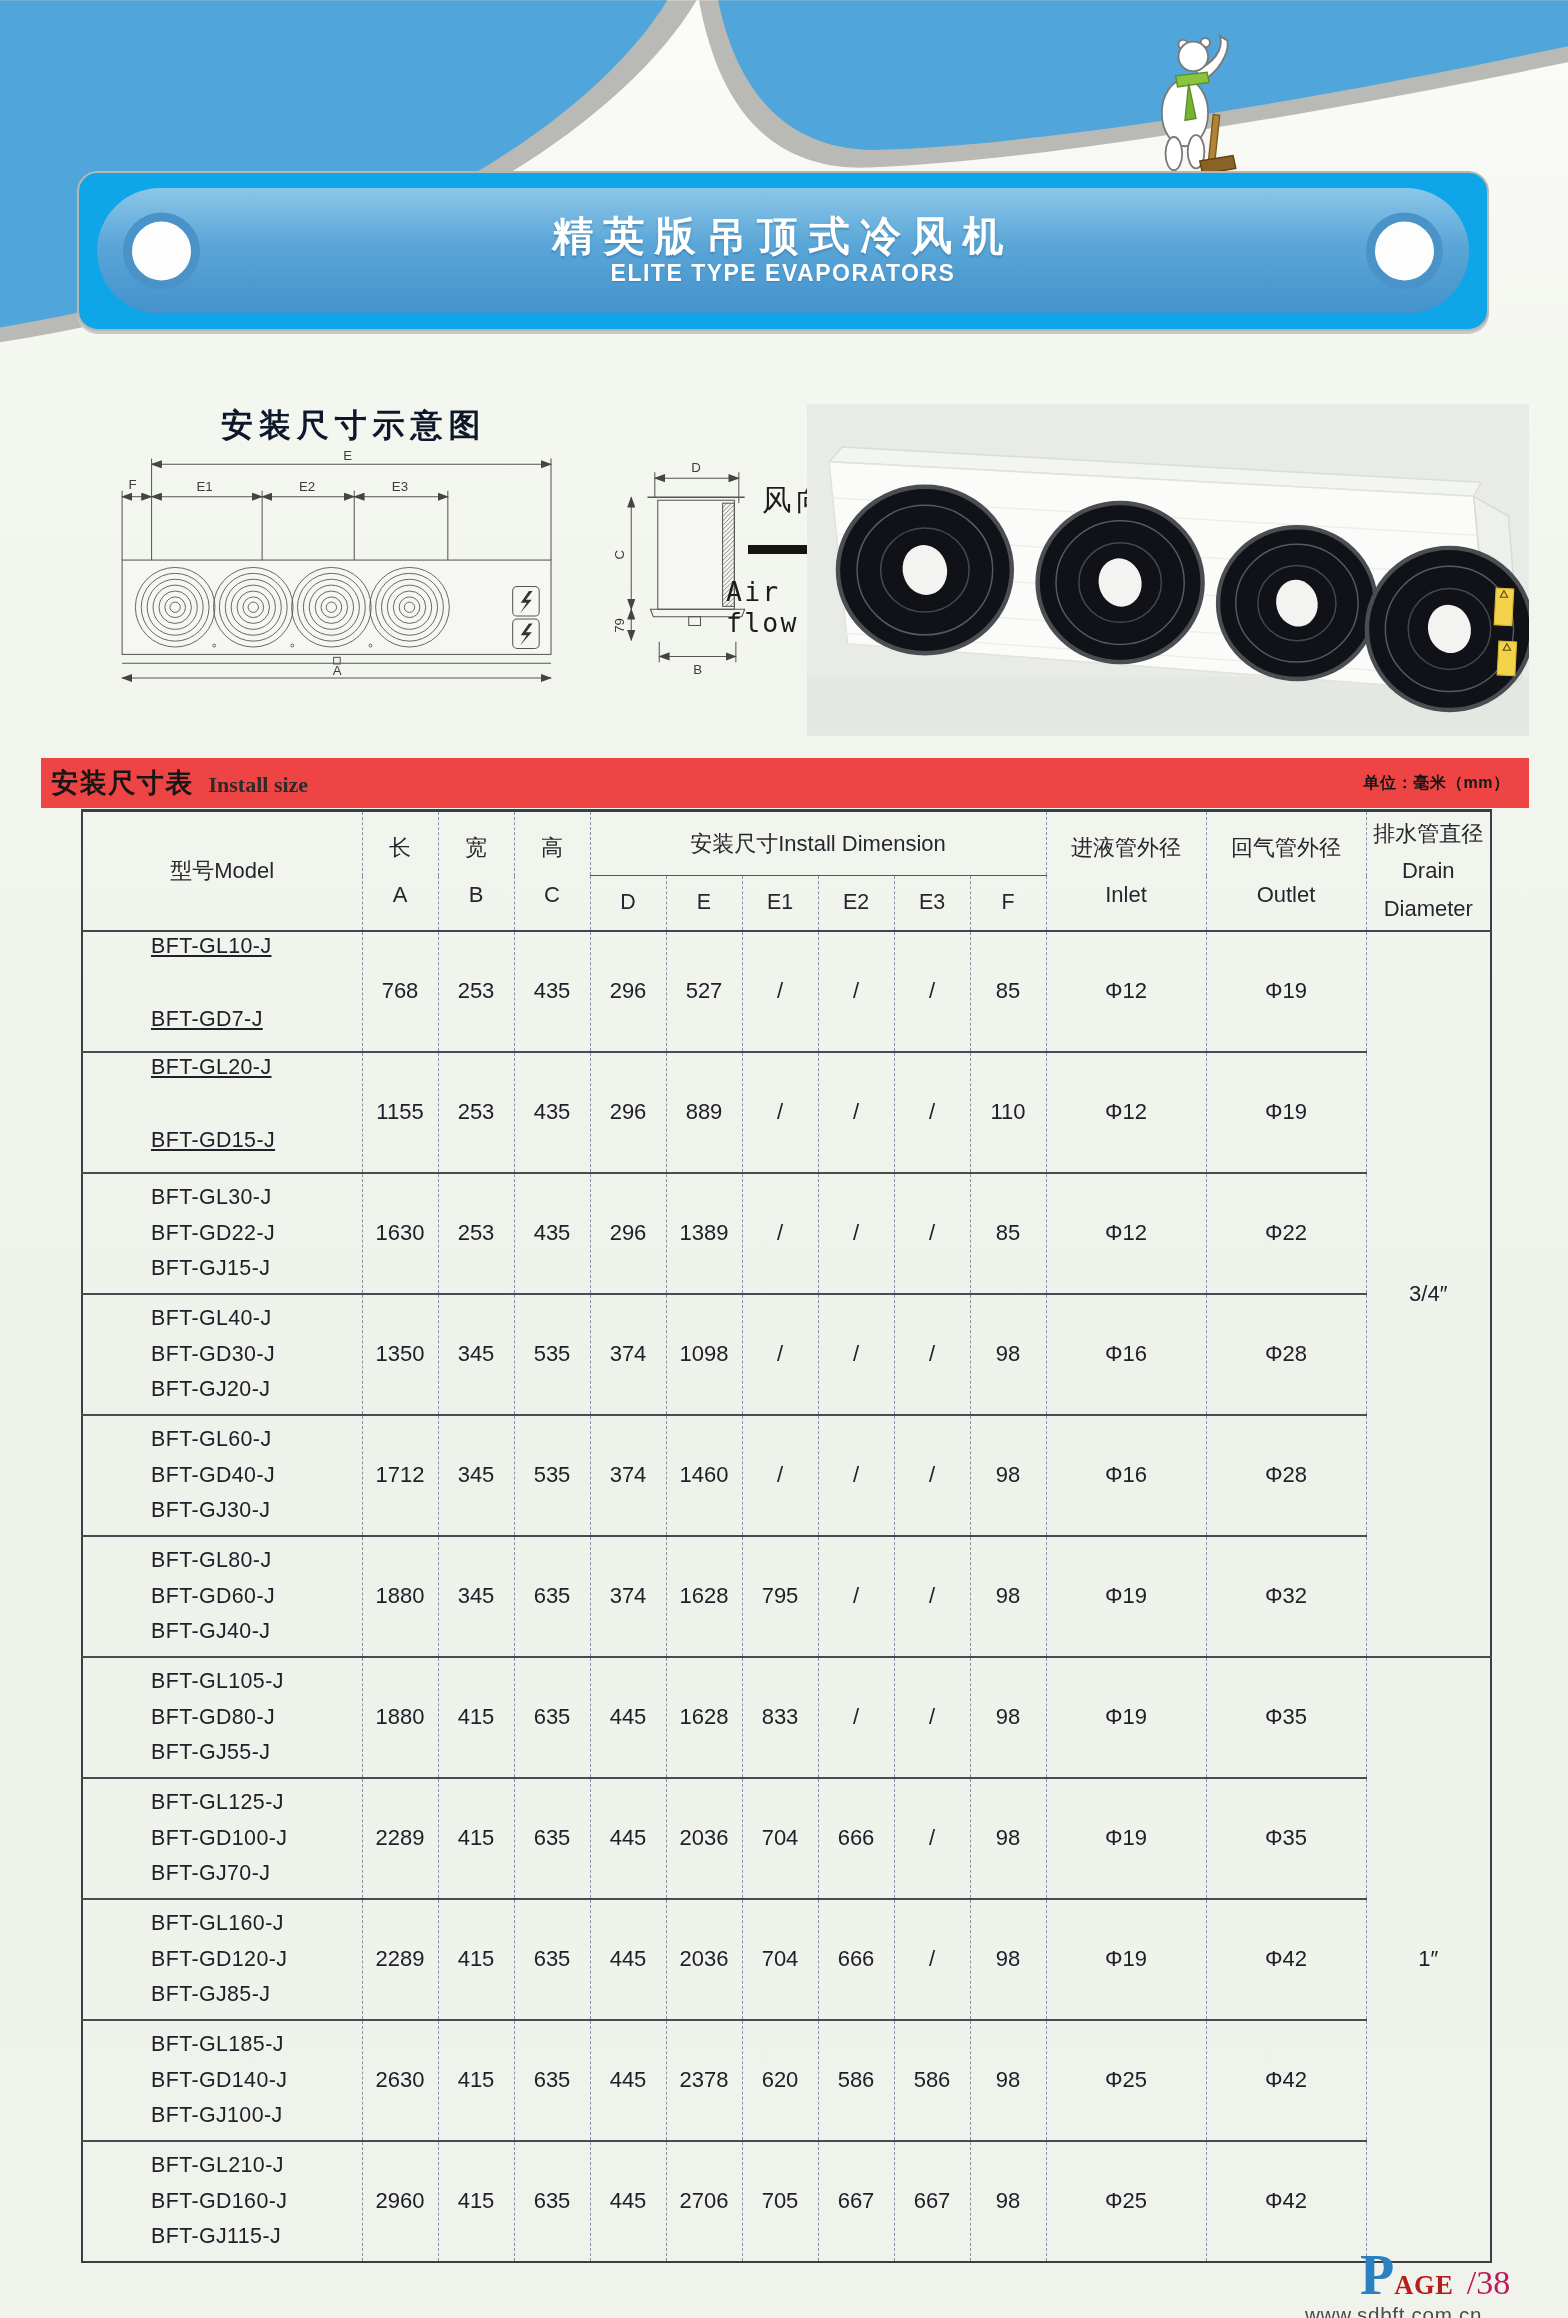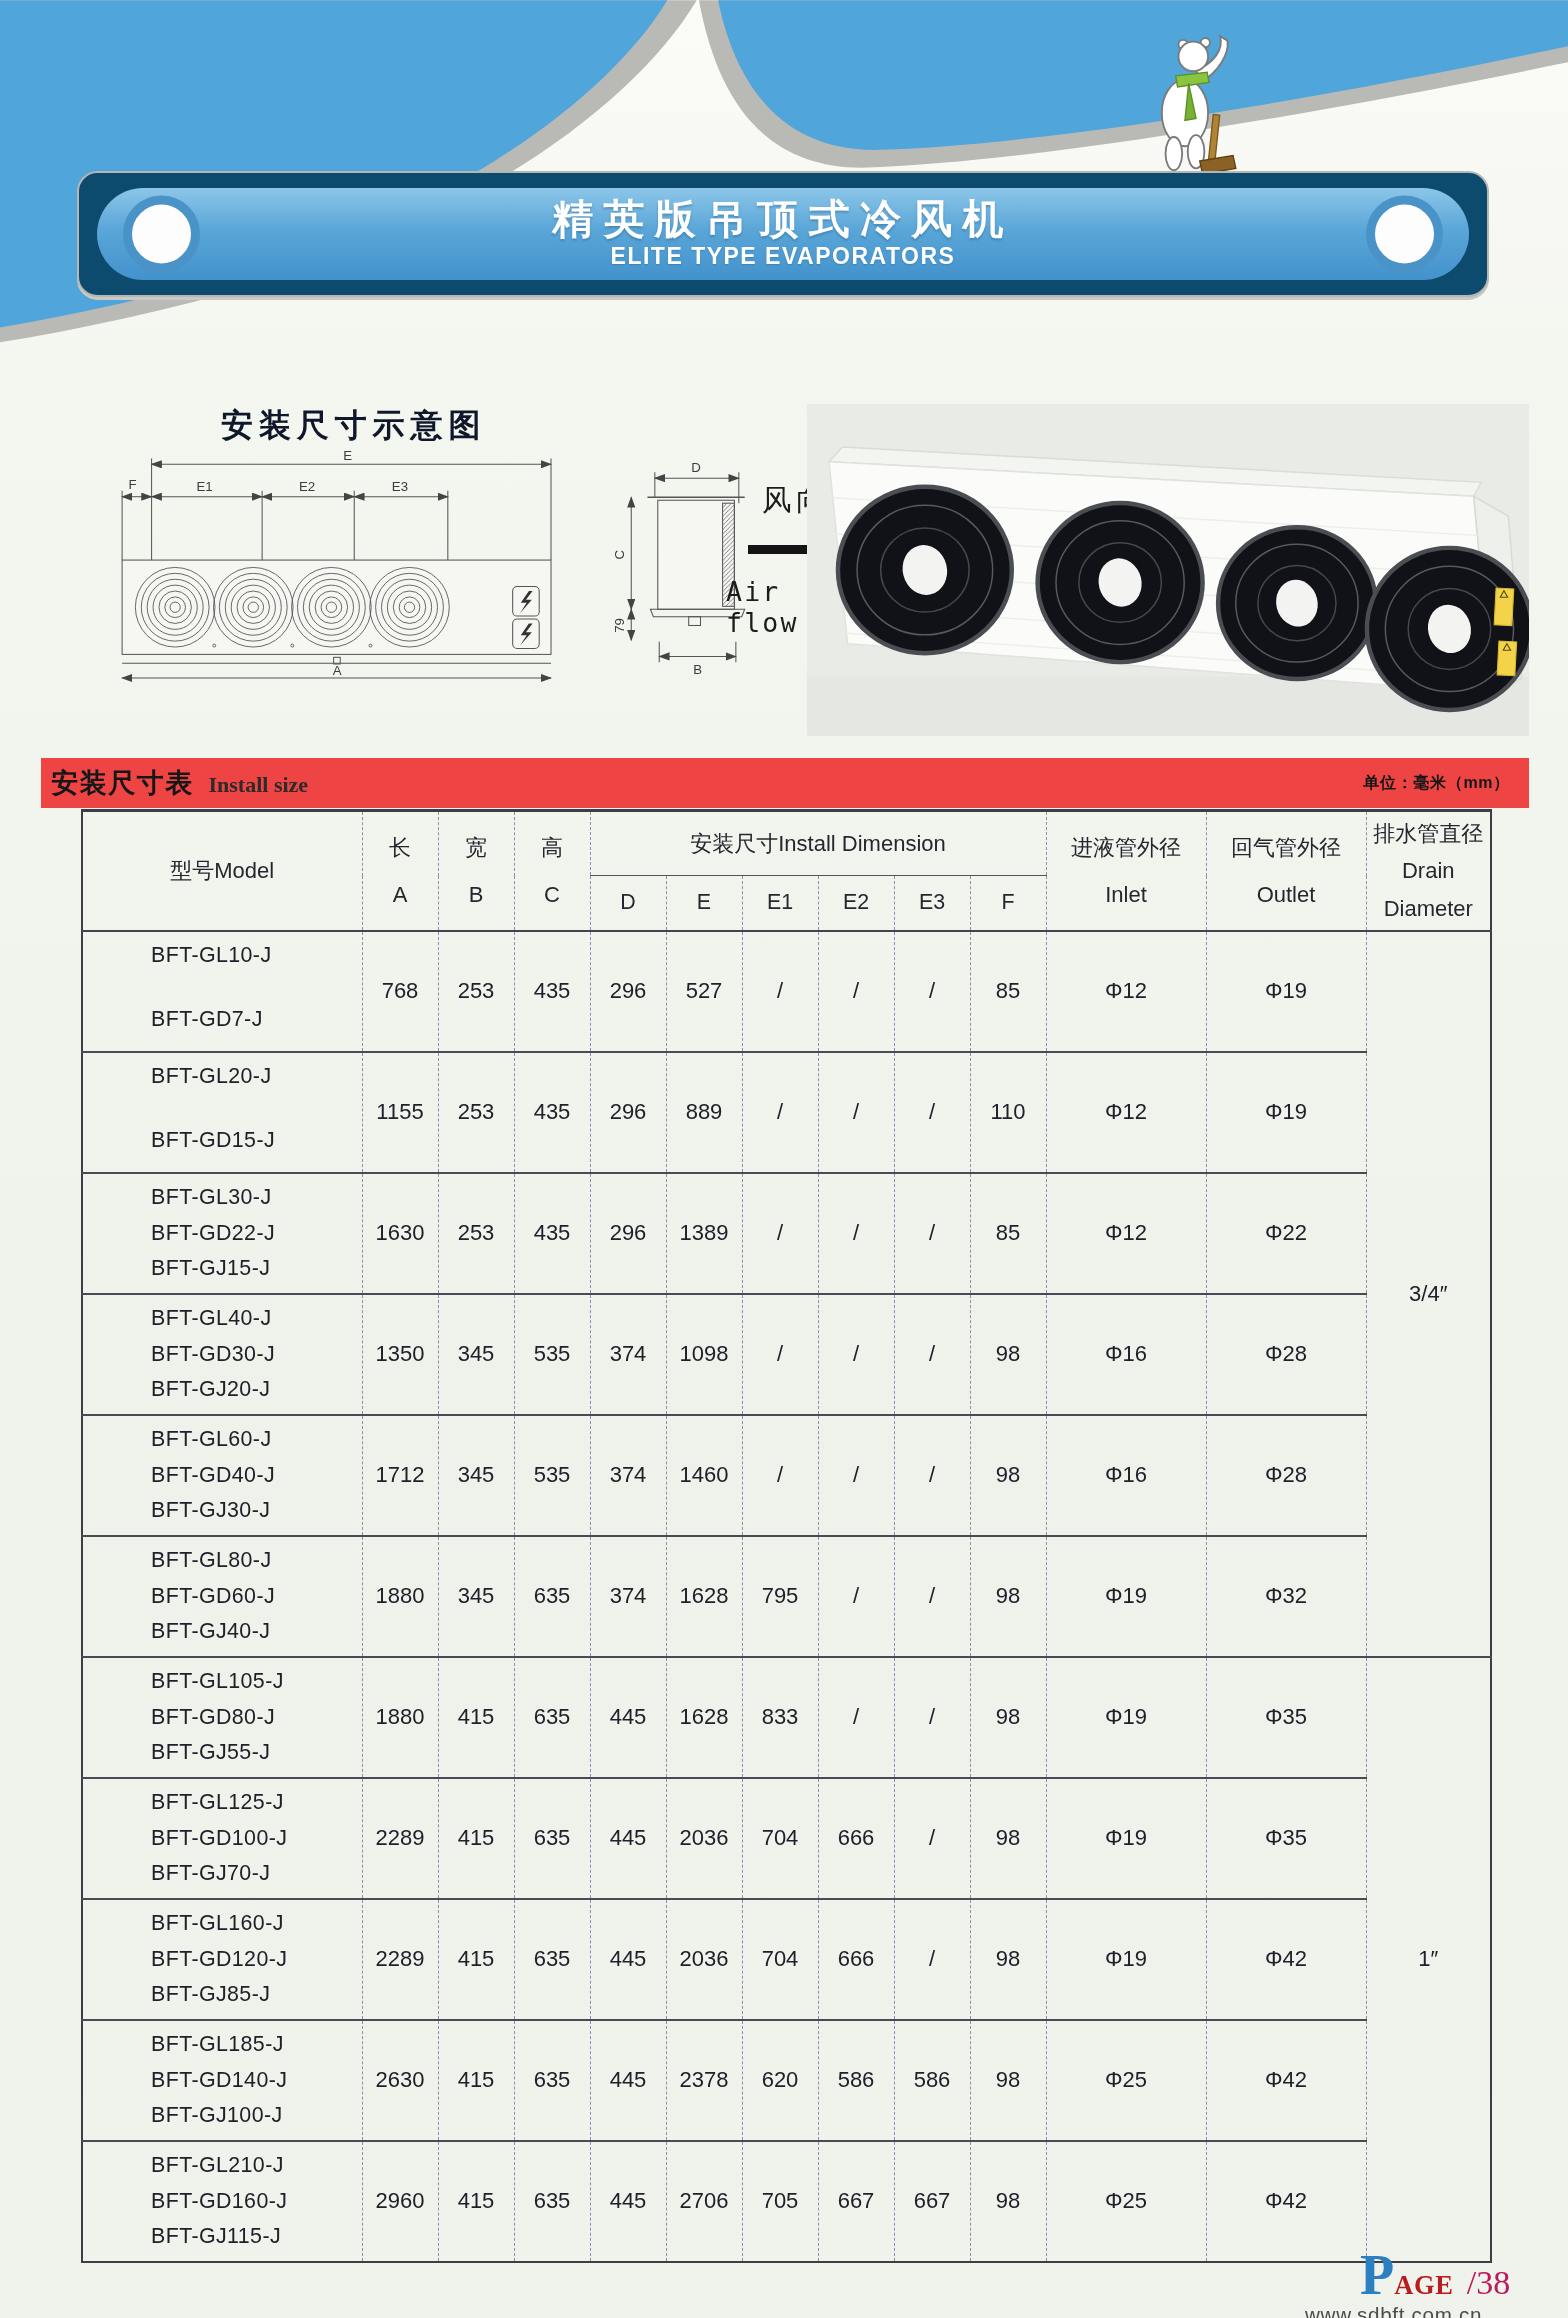--- a/index.html
+++ b/index.html
@@ -15,22 +15,22 @@
   .logo { position:absolute; left:1135px; top:29.5px; width:420px; height:162px; display:flex; align-items:flex-start; }
   .bear { width:111px; height:151px; flex:0 0 auto; }
   .brand-block { margin-left:7.4px; margin-top:35px; position:relative; width:295px; }
   .brand-word { font-weight:bold; font-size:52px; letter-spacing:-0.7px; color:#121212; transform:scaleY(1.08); line-height:1; position:relative; z-index:2; }
   .brand-arrow { position:absolute; left:144px; top:-4.4px; width:0; height:0; z-index:3;
     border-left:12.5px solid transparent; border-right:12.5px solid transparent; border-bottom:22px solid #3c3f90;
     transform:rotate(-38deg); }
   .brand-swoosh { position:relative; z-index:1; margin-top:-11.8px; display:block; }
   .brand-cn { font-size:43px; font-weight:bold; color:#2a2a2a; letter-spacing:22px; margin-top:1.5px; padding-left:10.3px; white-space:nowrap; }
   
-  .banner-outer { position:absolute; left:77px; top:171px; width:1412px; height:126px;
-    background:#0c4a6e; border:2.2px solid #b6b7b3; border-radius:20.6px; box-shadow:0 2.9px 0 #c9cac6; }
+  .banner-outer { position:absolute; left:77px; top:171px; width:1412px; height:160px;
+    background:#0ea5e9; border:2.2px solid #b6b7b3; border-radius:20.6px; box-shadow:0 2.9px 0 #c9cac6; }
   .banner-capsule { position:absolute; left:17.7px; top:14.7px; right:17.7px; bottom:14.7px; border-radius:66px;
     background:linear-gradient(180deg,#8cc6e8 0%,#5aa6d8 45%,#4392cc 100%);
     display:flex; flex-direction:column; align-items:center; justify-content:center; overflow:hidden; }
   .banner-hole { position:absolute; top:50%; transform:translateY(-50%); width:77px; height:77px; border-radius:50%;
     background:#fdfdfd; border:9.6px solid #4a93c8; }
   .hole-left { left:26.5px; } .hole-right { right:26.5px; }
   .banner-title-cn { color:#fff; font-size:41px; font-weight:bold; letter-spacing:10.3px; line-height:1.05; text-shadow:0 1.5px 2.2px rgba(30,80,120,.35); }
   .banner-title-en { color:#fff; font-size:23px; font-weight:bold; letter-spacing:1.5px; margin-top:2.9px; text-shadow:0 0.7px 1.5px rgba(30,80,120,.3); }
   
   .diagram-title { position:absolute; left:221px; top:404px; font-size:32px; font-weight:bold; color:#0f172a; letter-spacing:5.9px; }
@@ -57,21 +57,21 @@
   thead th { font-size:22px; color:#26262e; vertical-align:middle; text-align:center; }
   th.install-dim { border-bottom:1.5px solid #54545c; }
   thead tr.h2 th { border-bottom:2.9px solid #44444c; font-size:21.4px; }
   thead th[rowspan] { border-bottom:2.9px solid #44444c; }
   .two-line { display:flex; flex-direction:column; align-items:center; gap:19px; }
   .three-line { display:flex; flex-direction:column; align-items:center; gap:10px; line-height:1.25; }
   tbody tr { height:119px; }
   tbody td { border-top:2.2px solid #4a4a52; text-align:center; vertical-align:middle; font-size:22px; color:#20202a; }
   td.model-cell { padding:0; }
   .model-stack { height:119px; display:flex; flex-direction:column; justify-content:space-between; padding:11.8px 0 11.8px 68px; text-align:left; font-size:21.4px; letter-spacing:0.4px; }
-  .model-stack.m2 { padding-top:11px; padding-bottom:19px; }
+  .model-stack.m2 { padding-top:2px; padding-bottom:19px;text-decoration:underline; }
   td.drain-cell { font-size:22px; }
   
   .page-footer { position:absolute; left:1360px; top:2250px; display:flex; align-items:baseline; font-family:"Liberation Serif", serif; }
   .page-p { font-size:56px; font-weight:bold; color:#2b80c1; line-height:.9; }
   .page-age { font-size:26.5px; font-weight:bold; color:#b91c1c; letter-spacing:0.7px; }
   .page-num { font-size:34px; color:#be185d; margin-left:13px;text-align:center; }
   .page-url { position:absolute; left:1305px; top:2303px; font-size:20.6px; color:#4c4c4c; letter-spacing:0.7px; }
   svg text { font-family:"Liberation Sans", sans-serif; }
 </style>
 </head>

